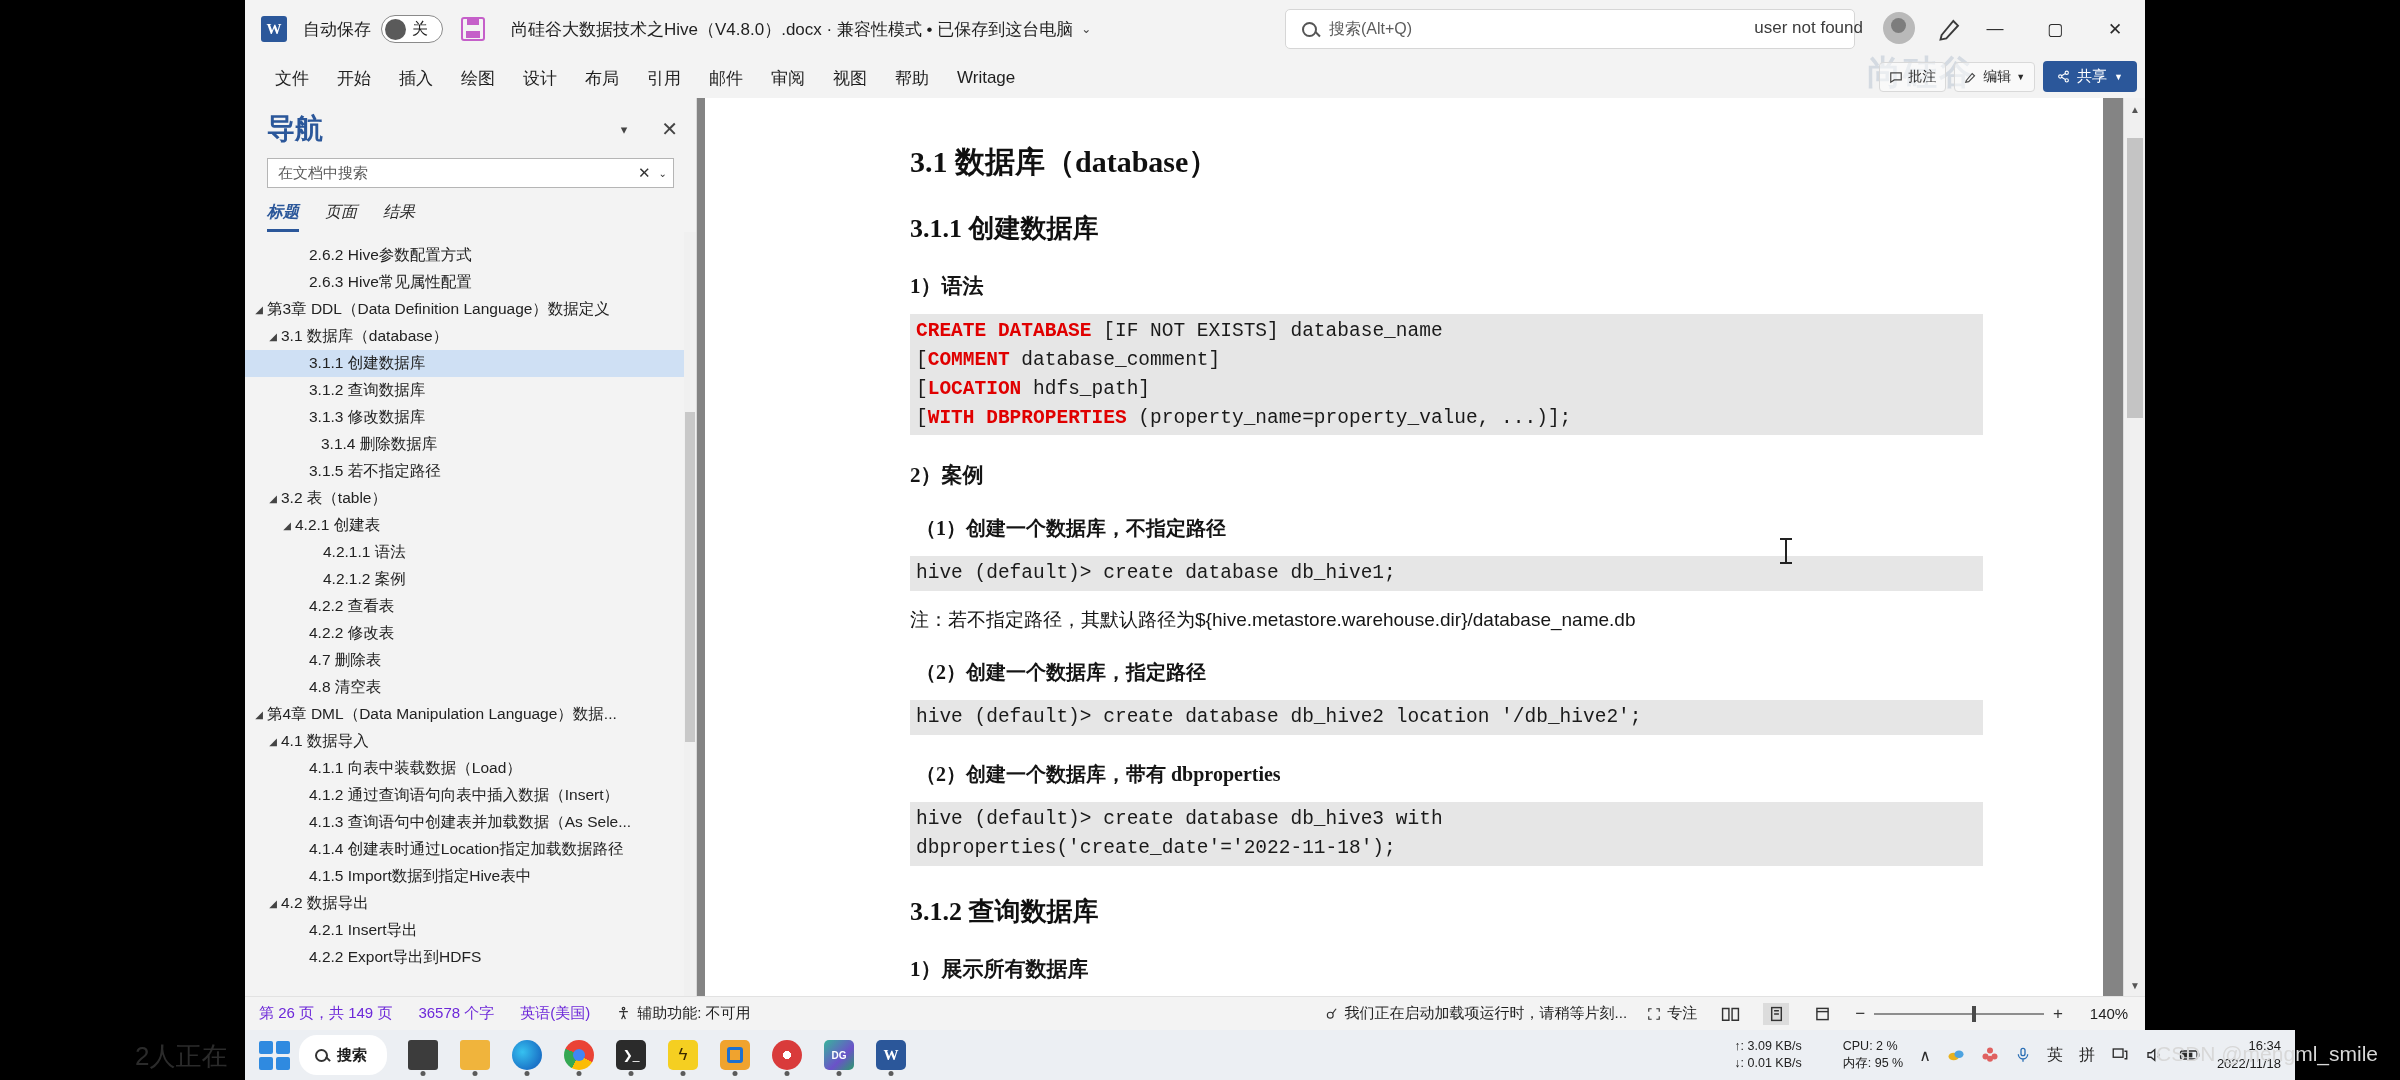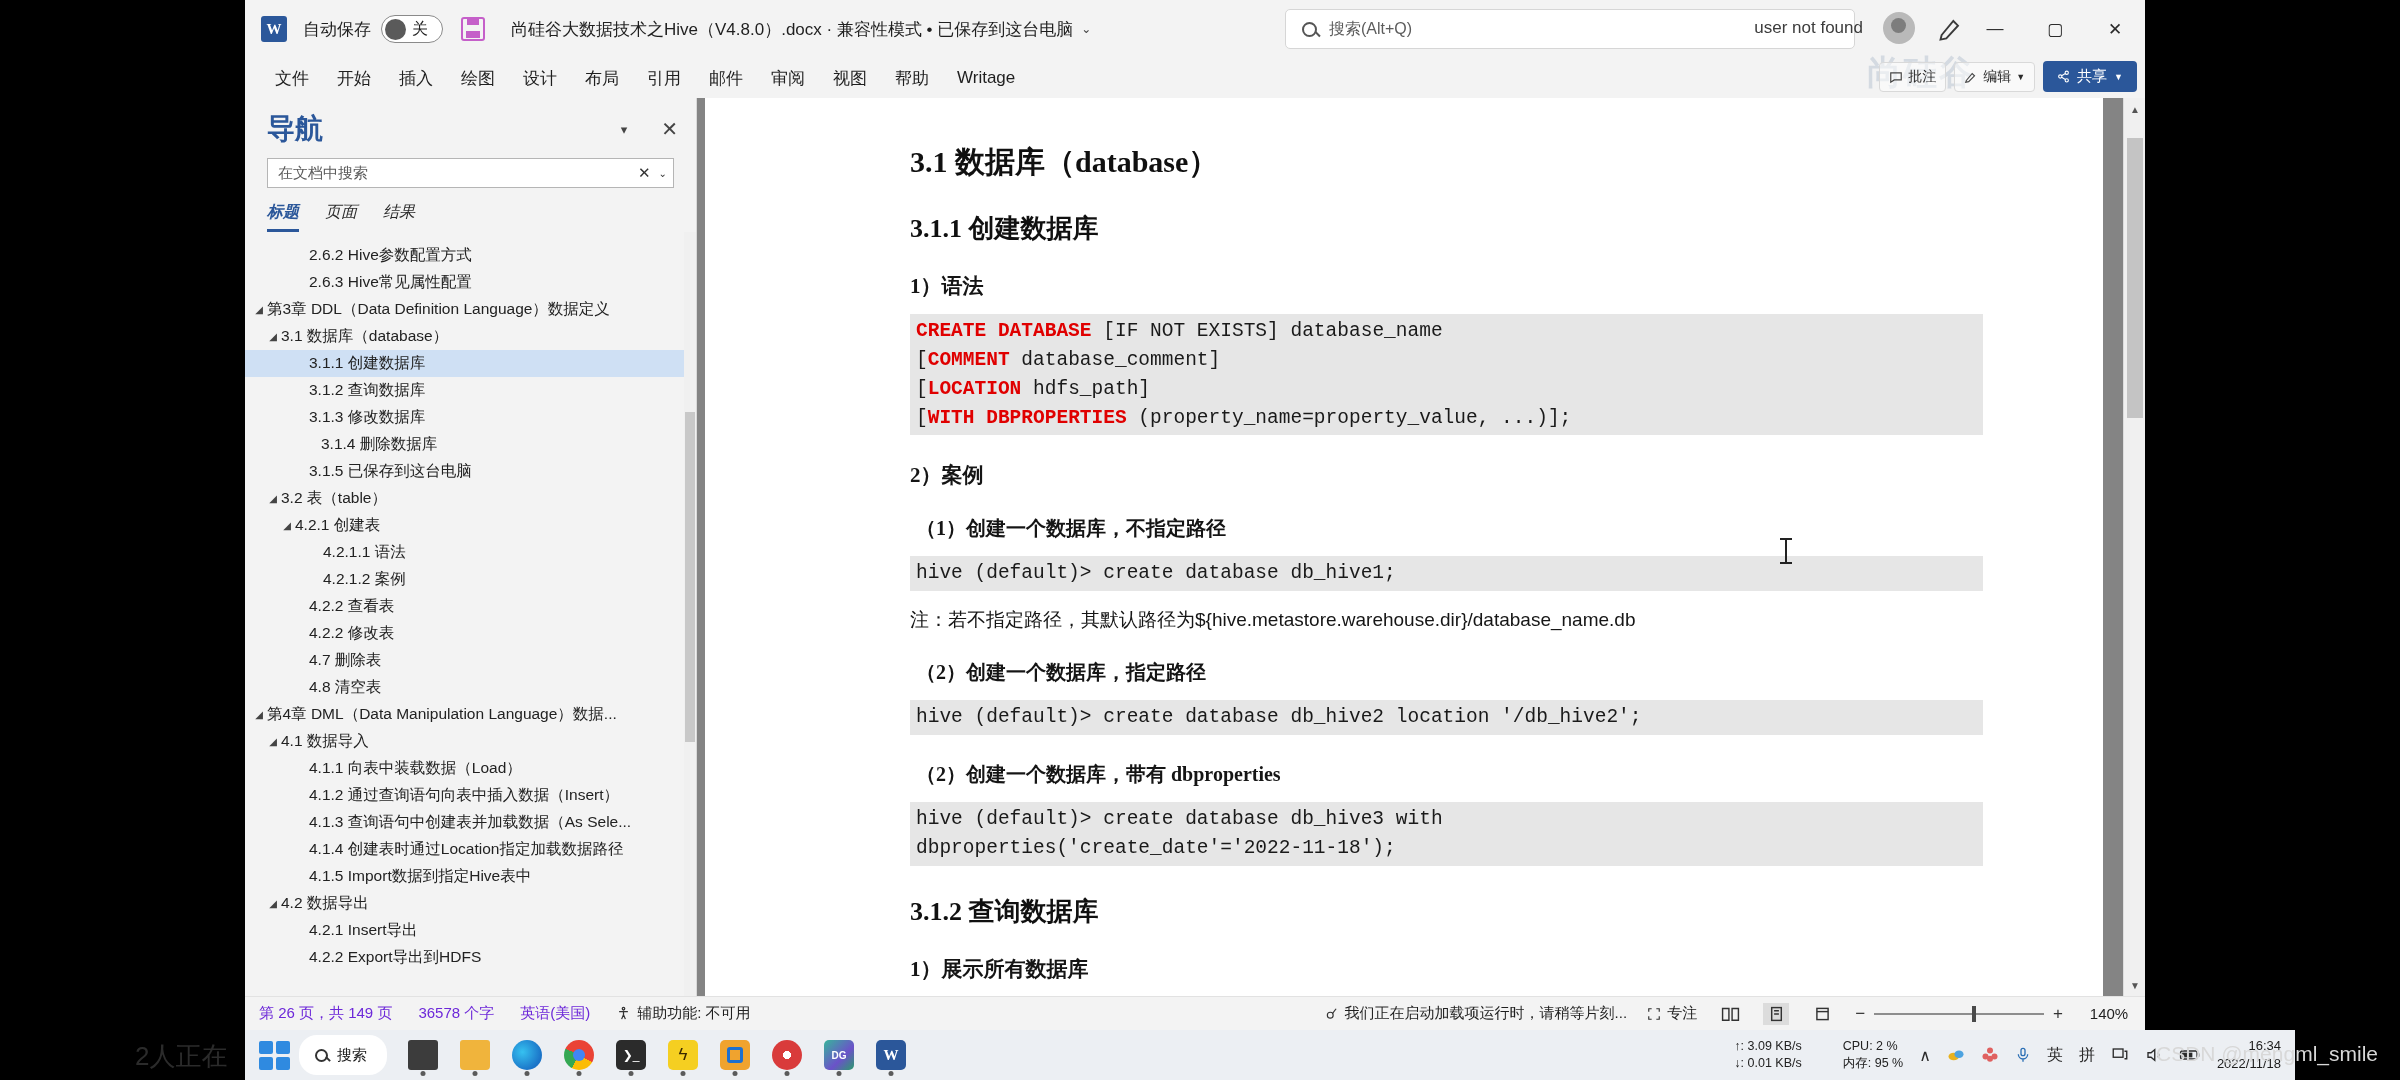--- a/index.html
+++ b/index.html
@@ -243,21 +243,21 @@
   .start-tile { width: 38px; height: 38px; position: relative; margin-right: 6px; }
   .start-tile i {
     position: absolute; background: #2f8ae0; border-radius: 2px;
   }
   .start-tile i:nth-child(1){ left:4px; top:5px; width:14px; height:13px; }
   .start-tile i:nth-child(2){ left:21px; top:5px; width:14px; height:13px; }
   .start-tile i:nth-child(3){ left:4px; top:21px; width:14px; height:13px; }
   .start-tile i:nth-child(4){ left:21px; top:21px; width:14px; height:13px; }
   .tb-search {
     height: 40px; background: #fff; border-radius: 18px; display: flex; align-items: center;
-    gap: 9px; padding: 0 20px 0 16px; margin-right: 10px;
+    gap: 9px; padding: 0 20px 0 16px; margin-right: 10px; font-weight: bold;
   }
   .tb-search .mag {
     width: 13px; height: 13px; border: 2px solid #333; border-radius: 50%; position: relative;
   }
   .tb-search .mag::after{
     content:''; position:absolute; width:6px; height:2px; background:#333;
     right:-5px; bottom:0; transform: rotate(45deg);
   }
   .tb-search span { font-size: 15px; color: #1c1c1c; }
   .tbapp {
@@ -424,21 +424,21 @@
             <div class="nav-item" style="padding-left: 48px;">
               <span class="tri"></span>
               <span>3.1.3 修改数据库</span>
             </div>
             <div class="nav-item" style="padding-left: 60px;">
               <span class="tri"></span>
               <span>3.1.4 删除数据库</span>
             </div>
             <div class="nav-item" style="padding-left: 48px;">
               <span class="tri"></span>
-              <span>3.1.5 已保存到这台电脑</span>
+              <span>3.1.5 若不指定路径</span>
             </div>
             <div class="nav-item" style="padding-left: 20px;">
               <span class="tri">◢</span>
               <span>3.2 表（table）</span>
             </div>
             <div class="nav-item" style="padding-left: 34px;">
               <span class="tri">◢</span>
               <span>4.2.1 创建表</span>
             </div>
             <div class="nav-item" style="padding-left: 62px;">

